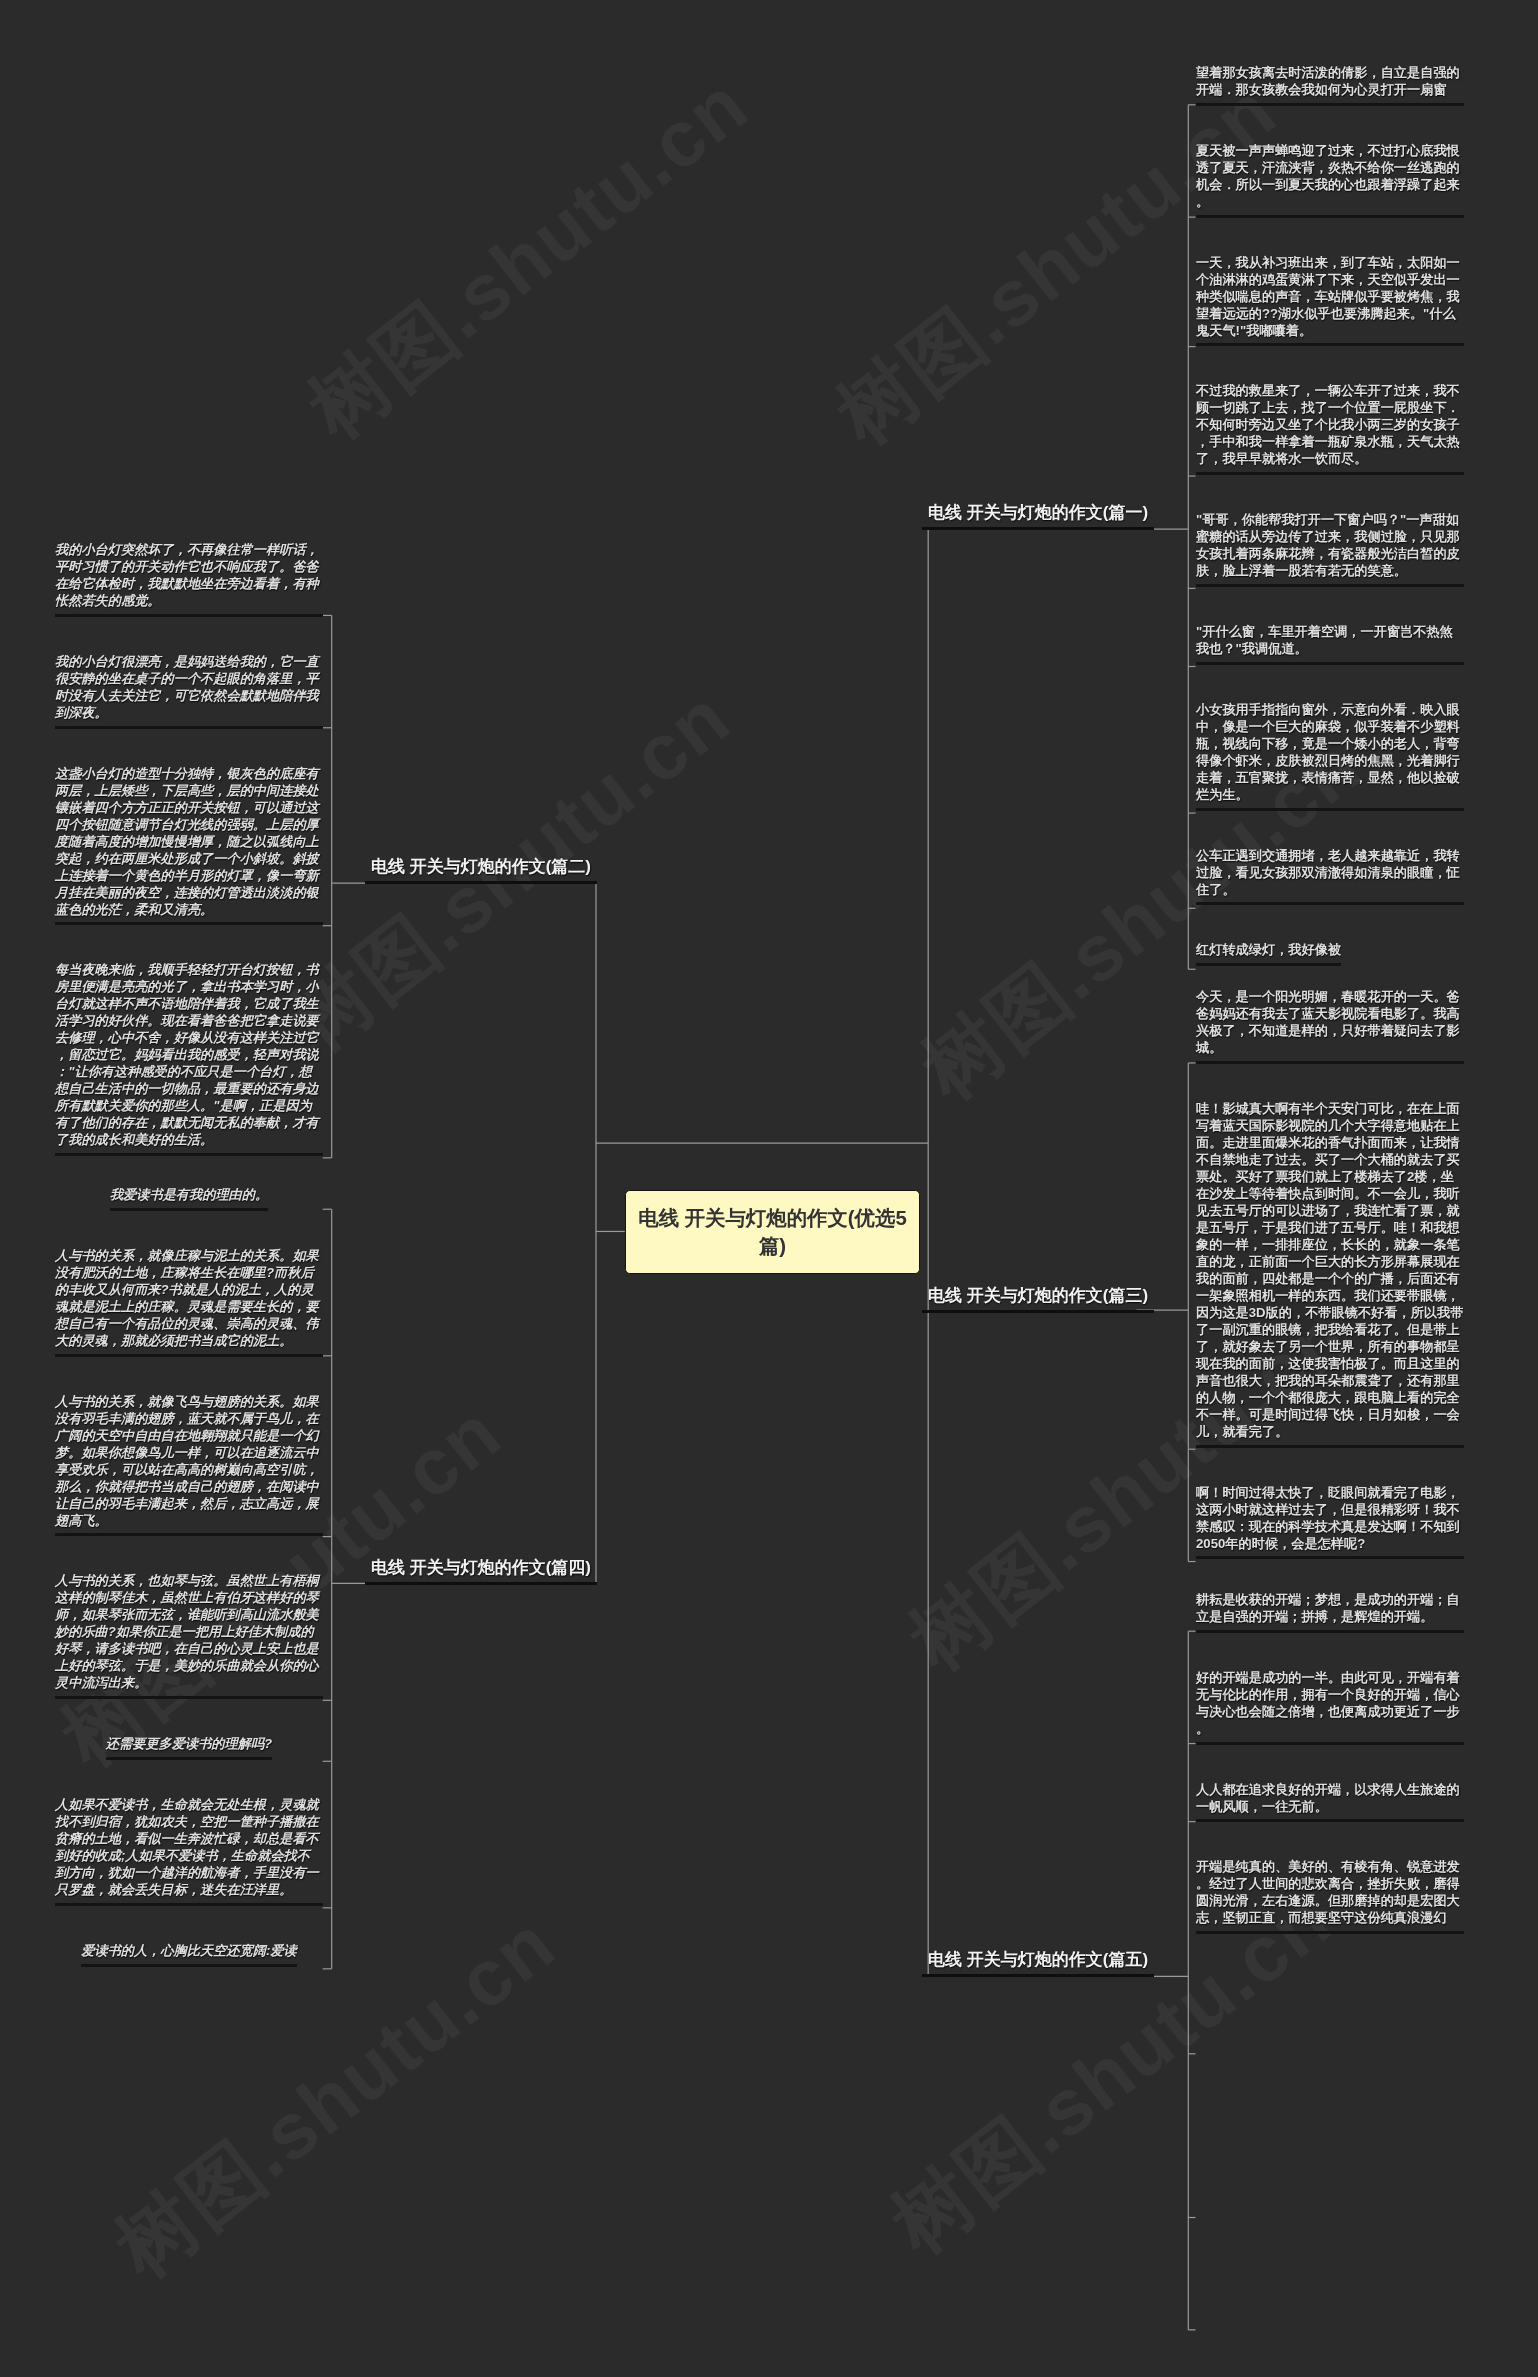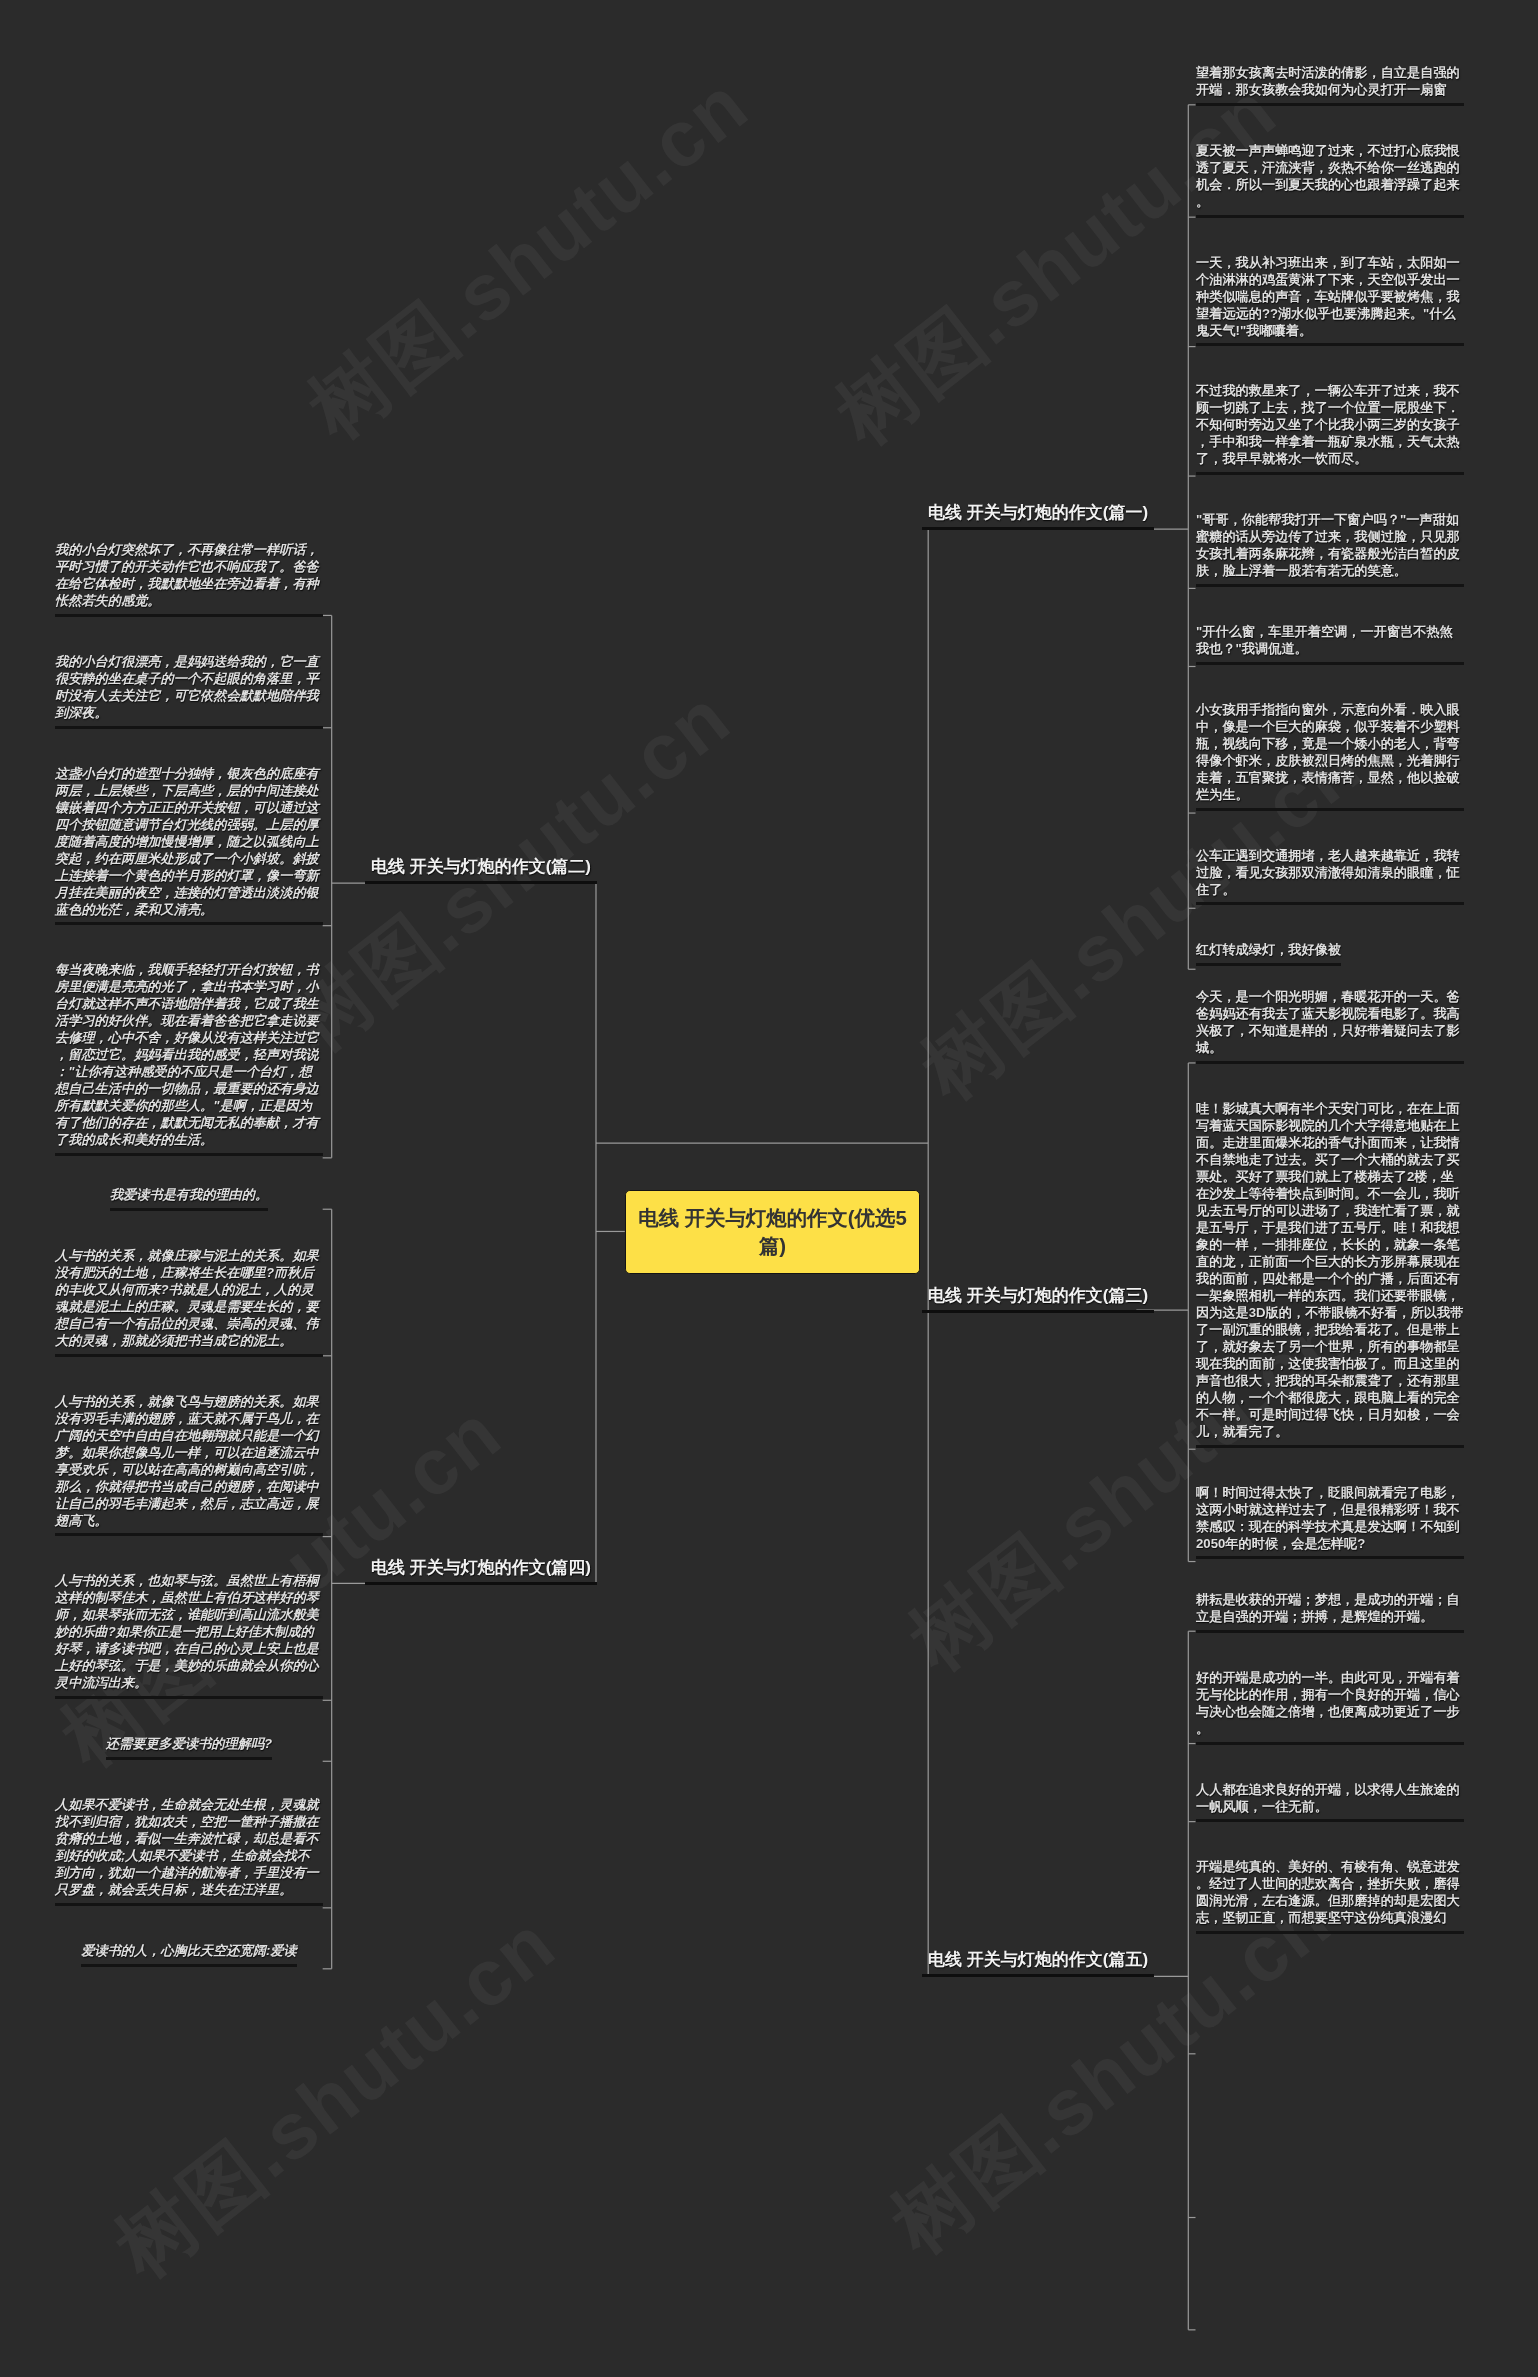--- a/index.html
+++ b/index.html
@@ -178,16 +178,16 @@
       <div class="para">人人都在追求良好的开端，以求得人生旅途的一帆风顺，一往无前。</div>
       <div class="para">开端是纯真的、美好的、有棱有角、锐意进发。经过了人世间的悲欢离合，挫折失败，磨得圆润光滑，左右逢源。但那磨掉的却是宏图大志，坚韧正直，而想要坚守这份纯真浪漫幻</div>
     </div>
 
   <div class="blabel blabel-right" style="top: 501px;">电线 开关与灯炮的作文(篇一)</div>
   <div class="blabel blabel-left" style="top: 855px;">电线 开关与灯炮的作文(篇二)</div>
   <div class="blabel blabel-right" style="top: 1284px;">电线 开关与灯炮的作文(篇三)</div>
   <div class="blabel blabel-left" style="top: 1556px;">电线 开关与灯炮的作文(篇四)</div>
   <div class="blabel blabel-right" style="top: 1948px;">电线 开关与灯炮的作文(篇五)</div>
 
-  <div class="root" style="background: #fde047;">电线 开关与灯炮的作文(优选5篇)</div>
+  <div class="root" style="background: #fef9c3;">电线 开关与灯炮的作文(优选5篇)</div>
 
 </div>
 
 
 </body></html>

